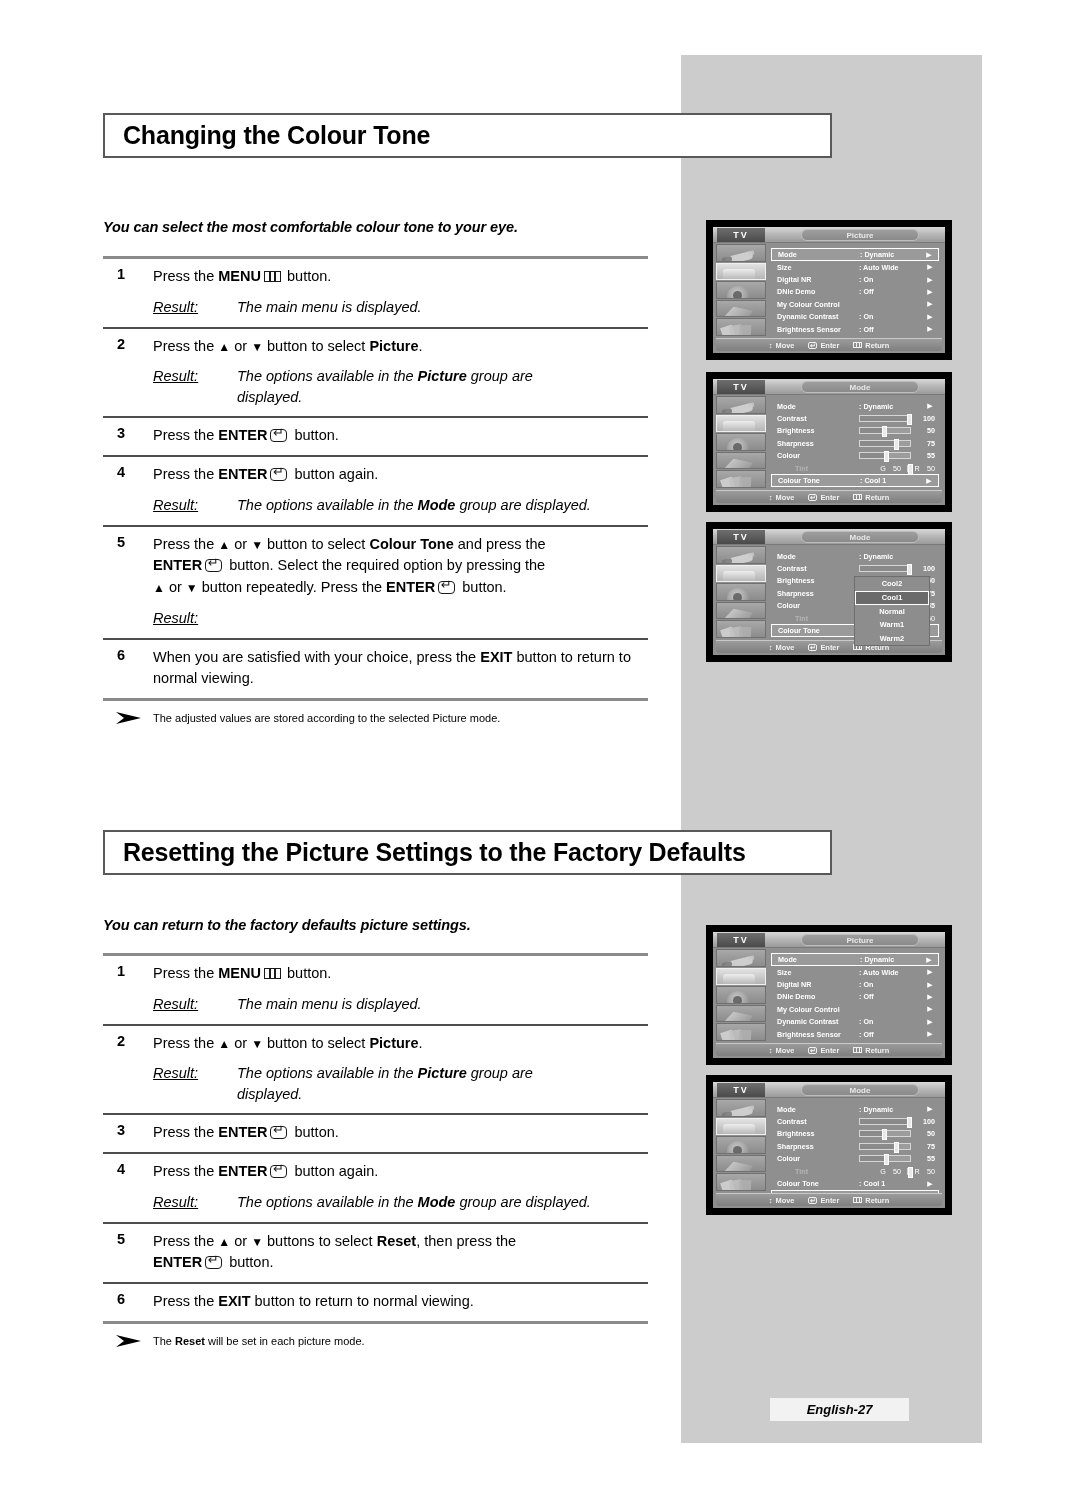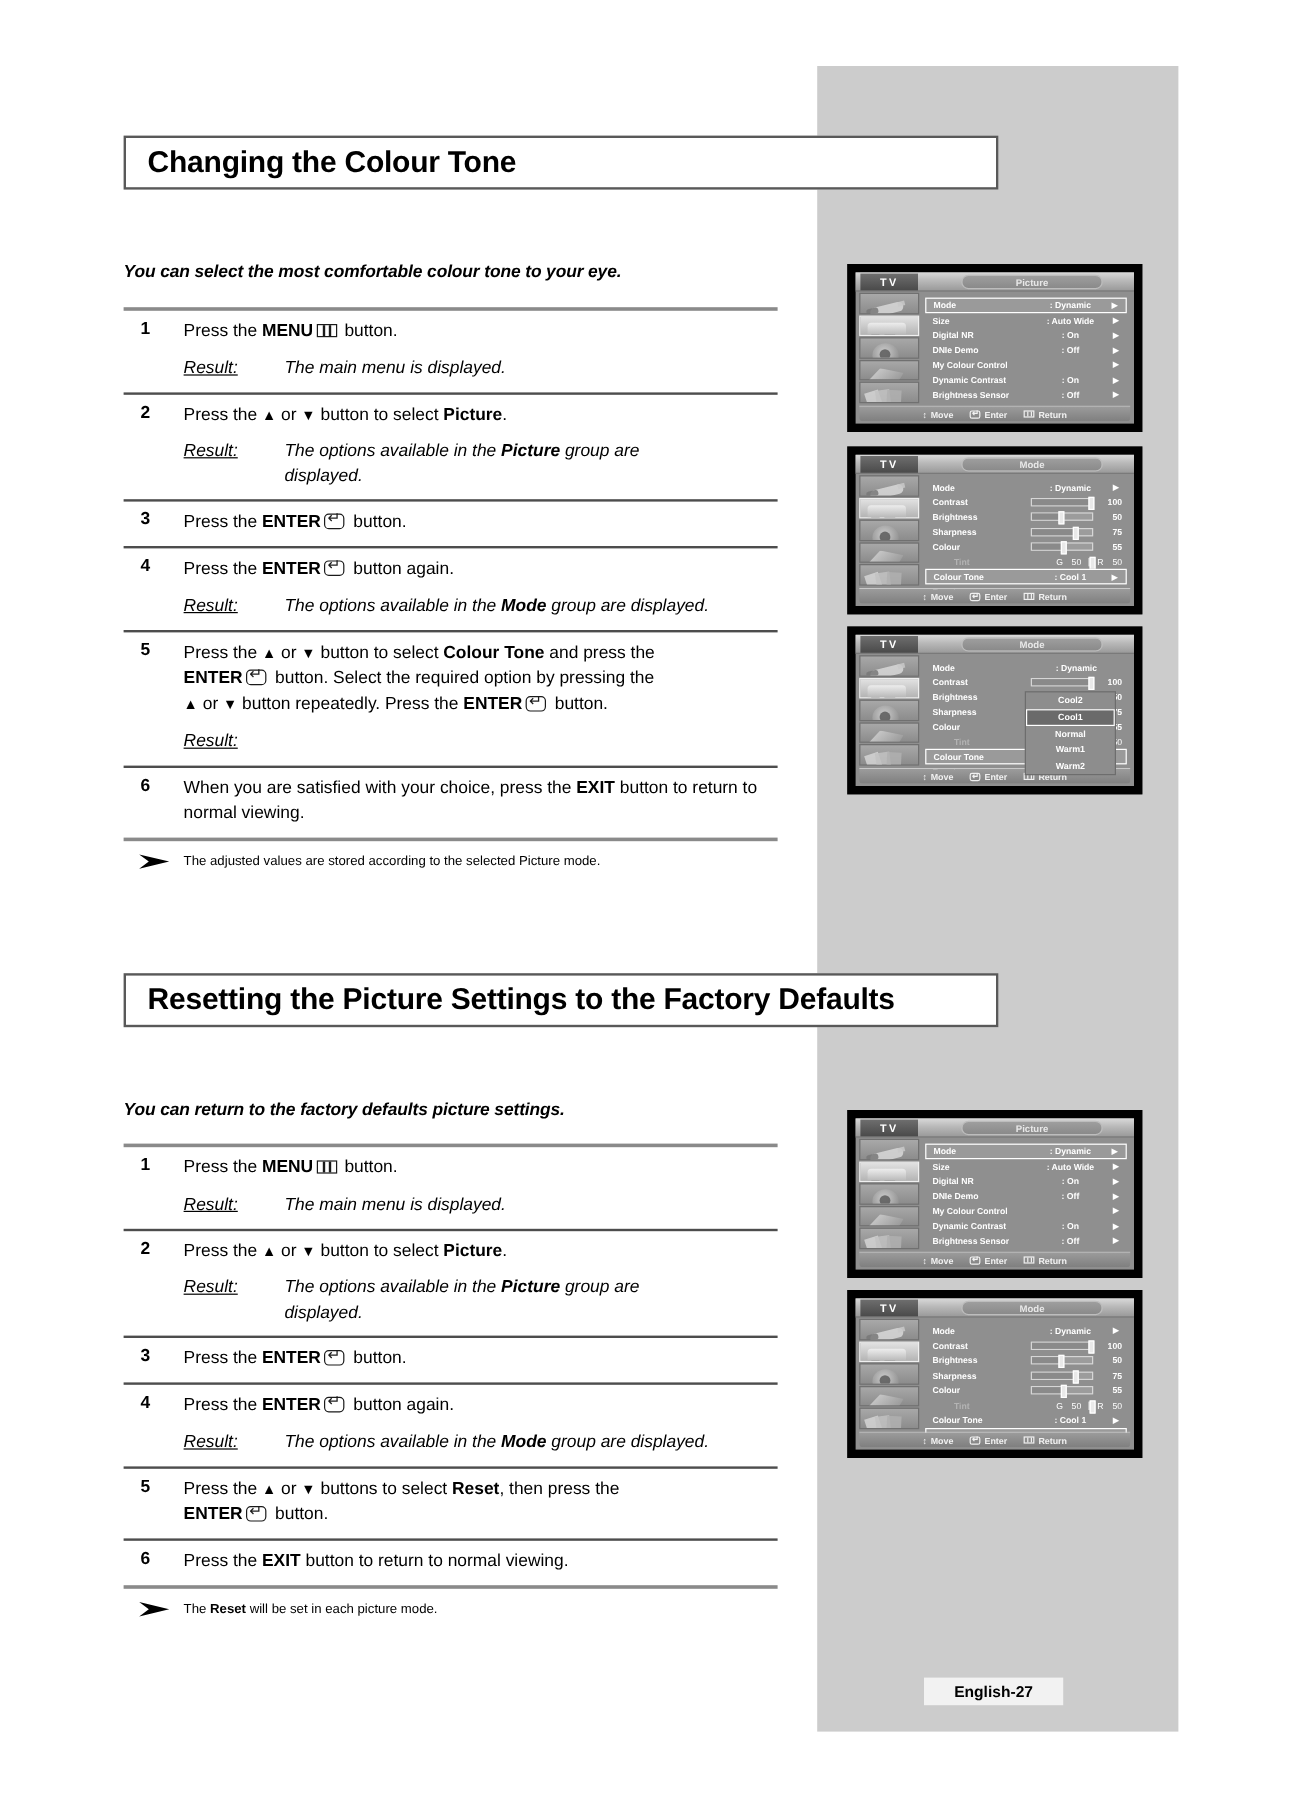--- a/index.html
+++ b/index.html
@@ -143,21 +143,21 @@
   .osd .body{
     position:absolute; left:55px; top:17px; right:3px; bottom:16px;
     padding:4px 3px 0 3px;
   }
   .orow{
     display:flex; align-items:center; height:12.4px;
     padding:0 4px 0 6px; position:relative;
   }
   .orow.hl{ border:1px solid #ffffff; background:#9a9a9a; height:13px; }
   .orow .lb{ width:82px; flex:0 0 82px; font-weight:bold; }
-  .orow .vl{ flex:1; font-weight:bold;text-align:center; }
+  .orow .vl{ flex:1; font-weight:bold; }
   .orow .ar{ width:10px; text-align:center; font-size:7px; }
   .orow.dim .lb, .orow.dim .vl{ color:#b4b4b4;margin-left:18px; }
 
   .bar{
     position:relative; height:7px; background:#9c9c9c;
     border:1px solid #d6d6d6; flex:1; margin-right:4px;
   }
   .bar .fill{ position:absolute; left:0; top:0; bottom:0; background:#8a8a8a; }
   .bar .knob{ position:absolute; top:-2px; width:5px; height:11px; background:#e9e9e9; border:1px solid #fff; }
   .val{ width:20px; flex:0 0 20px; text-align:right; font-weight:bold; }
@@ -189,23 +189,23 @@
     background:#8d8d8d; border:1px solid #6d6d6d; z-index:5;
   }
   .dd .di{
     height:13.5px; display:flex; align-items:center; justify-content:center;
     font-size:7.4px; font-weight:bold; color:#ffffff;
   }
   .dd .di.sel{ background:#6a6a6a; border:1.4px solid #ffffff; height:14px; }
 
   
   #pagetag{
-    position:absolute; width:116px; height:23px; background:#f2f2f2;
+    position:absolute; width:139px; height:23px; background:#f2f2f2;
     display:flex; align-items:center; justify-content:center;
-    font-size:13px; font-weight:bold;
+    font-size:13px; font-weight:bold;font-style:italic;
   }
 </style>
 </head>
 <body>
 
 <div id="grey-panel"></div>
 
 <div id="page">
 
   <div class="title-box" style="top:113px">
@@ -283,21 +283,21 @@
     <div class="note">
       <div class="arrow">
         <svg width="28" height="14" viewBox="0 0 28 14">
             <path d="M1 1 L26 7 L1 13 L9 7 Z" fill="#000"></path>
           </svg>
       </div>
       <div class="txt">The adjusted values are stored according to the selected Picture mode.</div>
     </div>
   </div>
 
-  <div class="title-box" style="top:811px">
+  <div class="title-box" style="top:830px">
     <span class="t">Resetting the Picture Settings to the Factory Defaults</span>
   </div>
 
   <div class="intro" style="top:917px">You can return to the factory defaults picture settings.</div>
 
   <div class="steps" style="top:953px">
     <div class="rule"></div>
 
     <div class="step">
       <div class="num">1</div>

